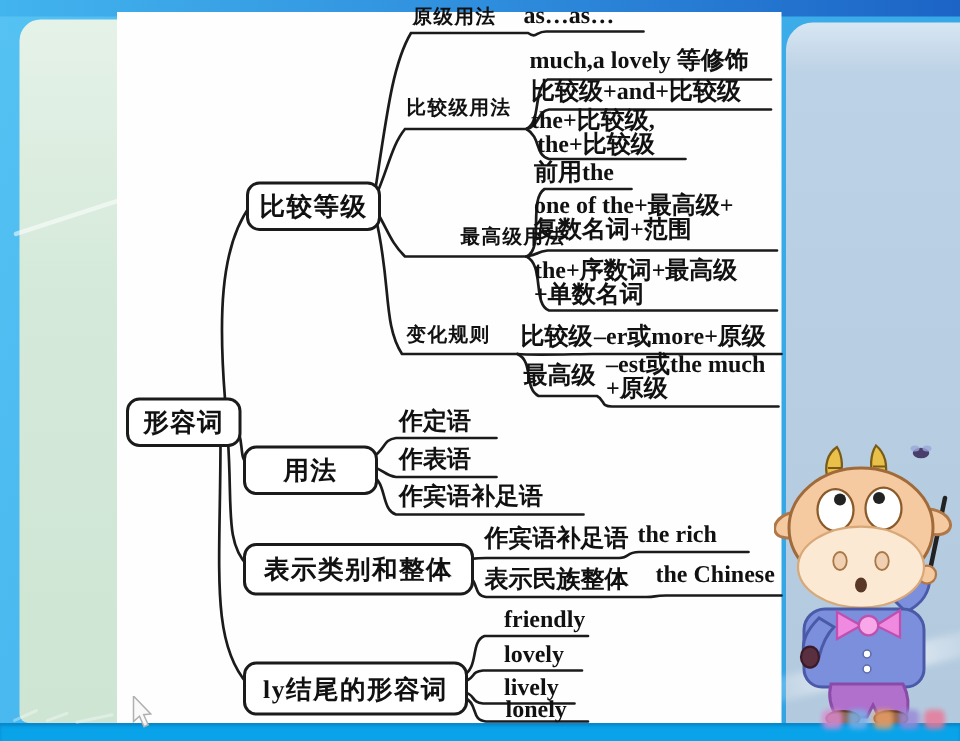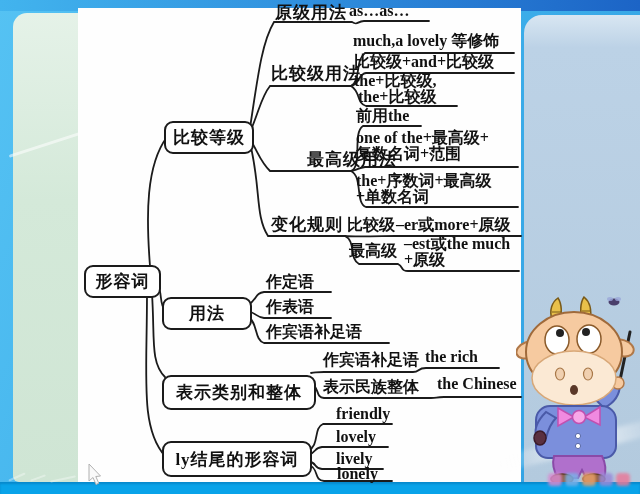--- a/index.html
+++ b/index.html
@@ -23,21 +23,21 @@
          background:linear-gradient(90deg,rgba(255,255,255,0),rgba(255,255,255,.75),rgba(255,255,255,0));
          transform:rotate(-14deg);border-radius:10px;filter:blur(2px);}
   .slide{position:absolute;left:78px;top:8px;width:443px;height:474px;background:#fefefe;z-index:3;}
   svg.connectors{position:absolute;left:0;top:0;z-index:4;}
   svg.connectors path{fill:none;stroke:#1b1b1b;stroke-width:1.8;stroke-linecap:round;}
   .node{position:absolute;z-index:5;border:2px solid #1b1b1b;border-radius:9px;background:#fff;
         display:flex;align-items:center;justify-content:center;
         font-weight:700;color:#111;font-size:17px;letter-spacing:1px;}
   .lbl{position:absolute;z-index:5;font-weight:700;color:#111;
        white-space:pre-line;line-height:1.02;font-size:16px;}
-  .cn{font-size:17px;letter-spacing:1px;}
+  .cn{font-size:13px;letter-spacing:1px;}
   .mascot{position:absolute;left:516px;top:290px;z-index:5;}
   .watermark{position:absolute;left:548px;top:468px;width:92px;height:22px;z-index:6;
        display:flex;gap:3px;align-items:center;filter:blur(1.6px);opacity:.85;}
   .watermark i{display:block;width:14px;height:13px;border-radius:4px;}
   .tools-ghost{position:absolute;left:6px;top:468px;width:80px;height:20px;z-index:6;opacity:.35;}
   .tools-ghost span{position:absolute;display:block;background:#fff;border-radius:2px;}
   .cursor{position:absolute;left:88px;top:464px;z-index:7;}
 </style>
 </head>
 <body>
@@ -87,21 +87,21 @@
 
 <div class="node" style="left:84px;top:265px;width:73px;height:29px;">
   <span>形容词</span>
 </div>
 <div class="node" style="left:164px;top:121px;width:86px;height:29px;text-align:right;">
   <span>比较等级</span>
 </div>
 <div class="node" style="left:162px;top:297px;width:86px;height:29px;">
   <span>用法</span>
 </div>
-<div class="node" style="left:162px;top:375px;width:150px;height:31px;">
+<div class="node" style="left:162px;top:362px;width:150px;height:31px;">
   <span>表示类别和整体</span>
 </div>
 <div class="node" style="left:162px;top:441px;width:146px;height:32px;">
   <span>ly结尾的形容词</span>
 </div>
 
 <div class="lbl cn" style="left:275px;top:4px;">原级用法</div>
 <div class="lbl" style="left:349px;top:3px;">as…as…</div>
 <div class="lbl cn" style="left:271px;top:65px;">比较级用法</div>
 <div class="lbl" style="left:353px;top:33px;">much,a lovely 等修饰</div>

